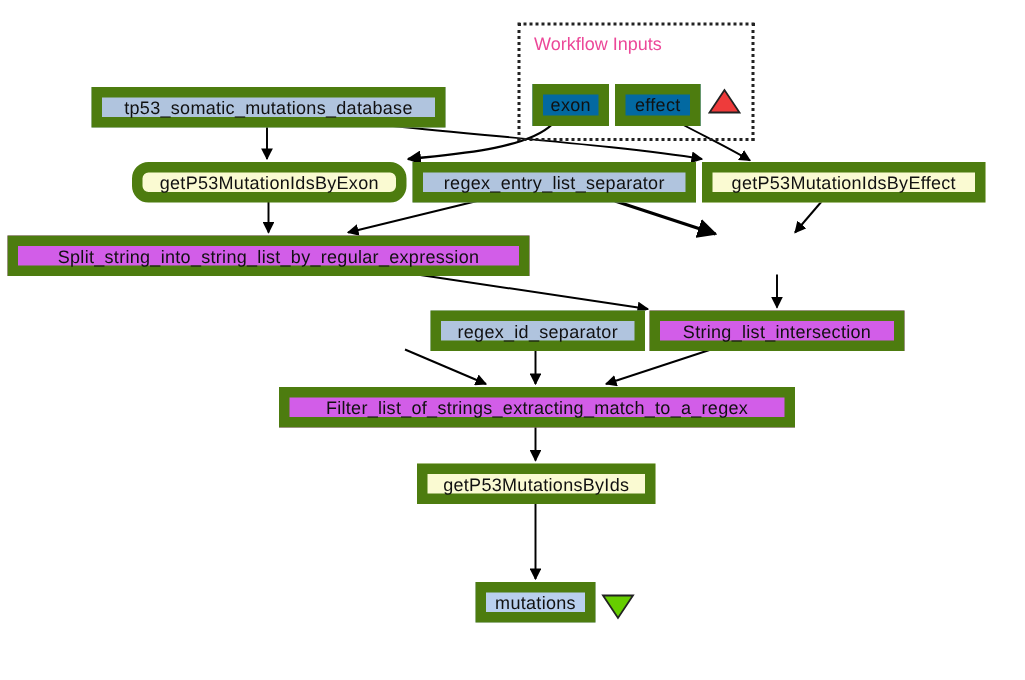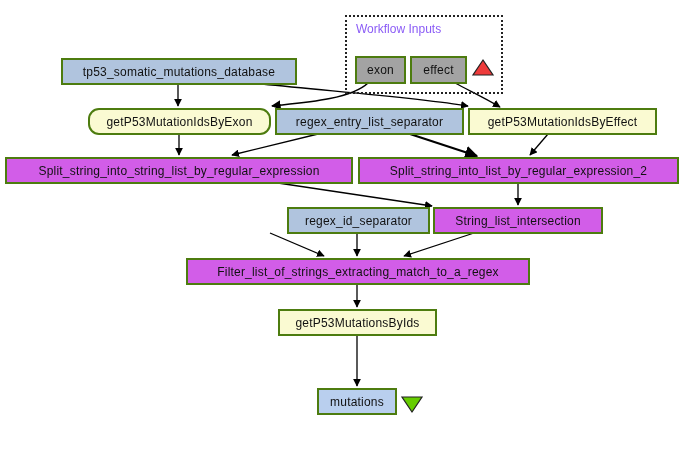--- a/index.html
+++ b/index.html
@@ -1,28 +1,28 @@
 <!DOCTYPE html>
 <html><head>
 <meta charset="utf-8">
 <style>
   html, body { margin: 0; padding: 0; background: #ffffff; }
   body { width: 683px; height: 453px; position: relative; overflow: hidden;
          font-family: "Liberation Sans", "DejaVu Sans", sans-serif; }
   #canvas { position: absolute; left: 0; top: 0; width: 683px; height: 453px; }
-  .node { position: absolute; box-sizing: border-box; border: 2px solid #4d7c0f;
+  .node { position: absolute; box-sizing: border-box; border: 7px solid #4d7c0f;
           font-size: 12px; color: #111; display: flex; align-items: center;
           justify-content: center; white-space: nowrap; letter-spacing: 0.2px; }
-  .port { background: #a3a3a3; }
+  .port { background: #0369a1; }
   .constant { background: #b0c4de; }
   .service { background: #fafad2; }
   .local { background: #d25de8; }
   .out { background: #b9cfee; }
   .cluster { position: absolute; box-sizing: border-box; border: 2px dotted #222; }
-  .cluster-label { position: absolute; font-size: 12px; color: #8b5cf6; white-space: nowrap; }
+  .cluster-label { position: absolute; font-size: 12px; color: #ec4899; white-space: nowrap; }
   svg#edges { position: absolute; left: 0; top: 0; }
 </style>
 </head>
 <body>
 
 <div id="canvas">
   <svg id="edges" width="683" height="453">
     <defs>
       <marker id="arr" viewBox="0 0 10 10" refX="9" refY="5" markerWidth="6" markerHeight="6" orient="auto">
         <path d="M0,0 L10,5 L0,10 z" fill="#000"></path>
@@ -70,21 +70,20 @@
   <div class="node port" style="left:355px;top:56px;width:51px;height:28px;">exon</div>
   <div class="node port" style="left:410px;top:56px;width:57px;height:28px;">effect</div>
 
   <div class="node constant" style="left:61px;top:58px;width:236px;height:27px;">tp53_somatic_mutations_database</div>
 
   <div class="node service" style="left:88px;top:108px;width:183px;height:27px;border-radius:11px;">getP53MutationIdsByExon</div>
   <div class="node constant" style="left:275px;top:108px;width:189px;height:27px;">regex_entry_list_separator</div>
   <div class="node service" style="left:468px;top:108px;width:189px;height:27px;">getP53MutationIdsByEffect</div>
 
   <div class="node local" style="left:5px;top:157px;width:348px;height:27px;">Split_string_into_string_list_by_regular_expression</div>
-  <div class="node local" style="left:358px;top:157px;width:321px;height:27px;">Split_string_into_list_by_regular_expression_2</div>
 
   <div class="node constant" style="left:287px;top:207px;width:143px;height:27px;">regex_id_separator</div>
   <div class="node local" style="left:433px;top:207px;width:170px;height:27px;">String_list_intersection</div>
 
   <div class="node local" style="left:186px;top:258px;width:344px;height:27px;">Filter_list_of_strings_extracting_match_to_a_regex</div>
 
   <div class="node service" style="left:278px;top:309px;width:159px;height:27px;">getP53MutationsByIds</div>
 
   <div class="node out" style="left:317px;top:388px;width:80px;height:27px;">mutations</div>
 </div>

